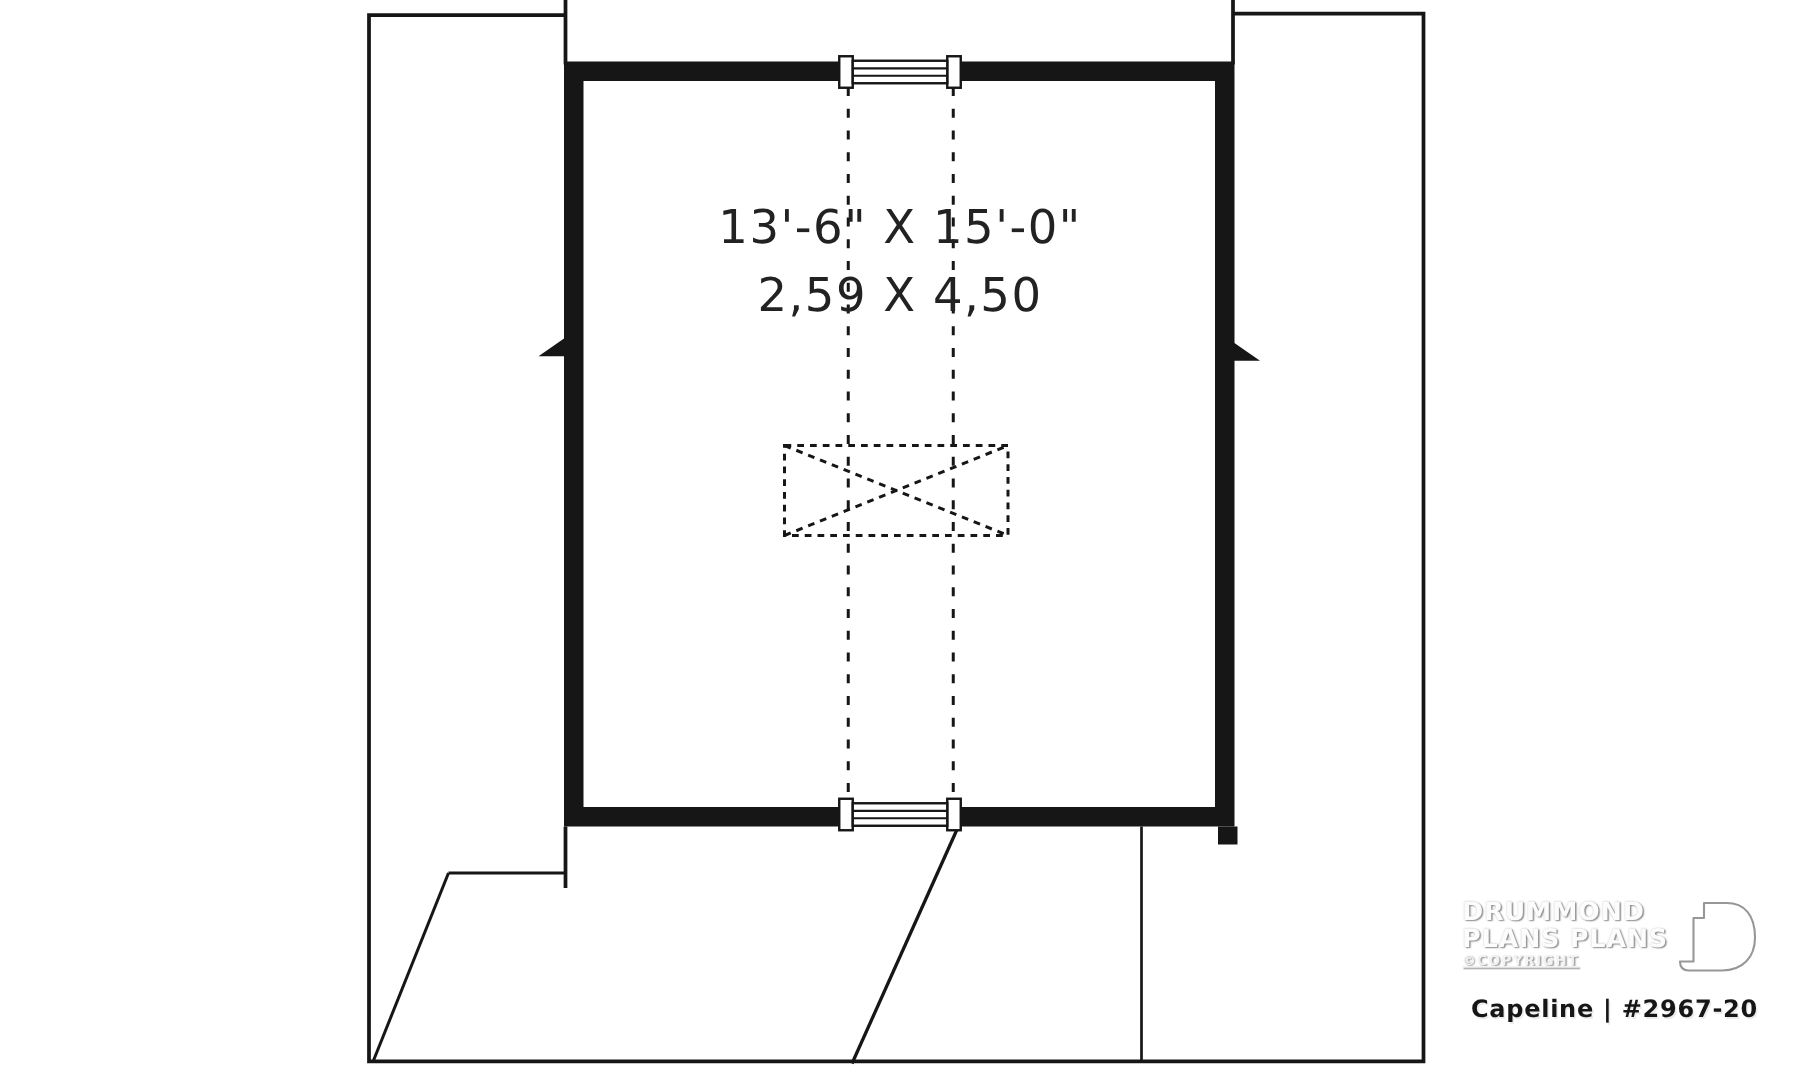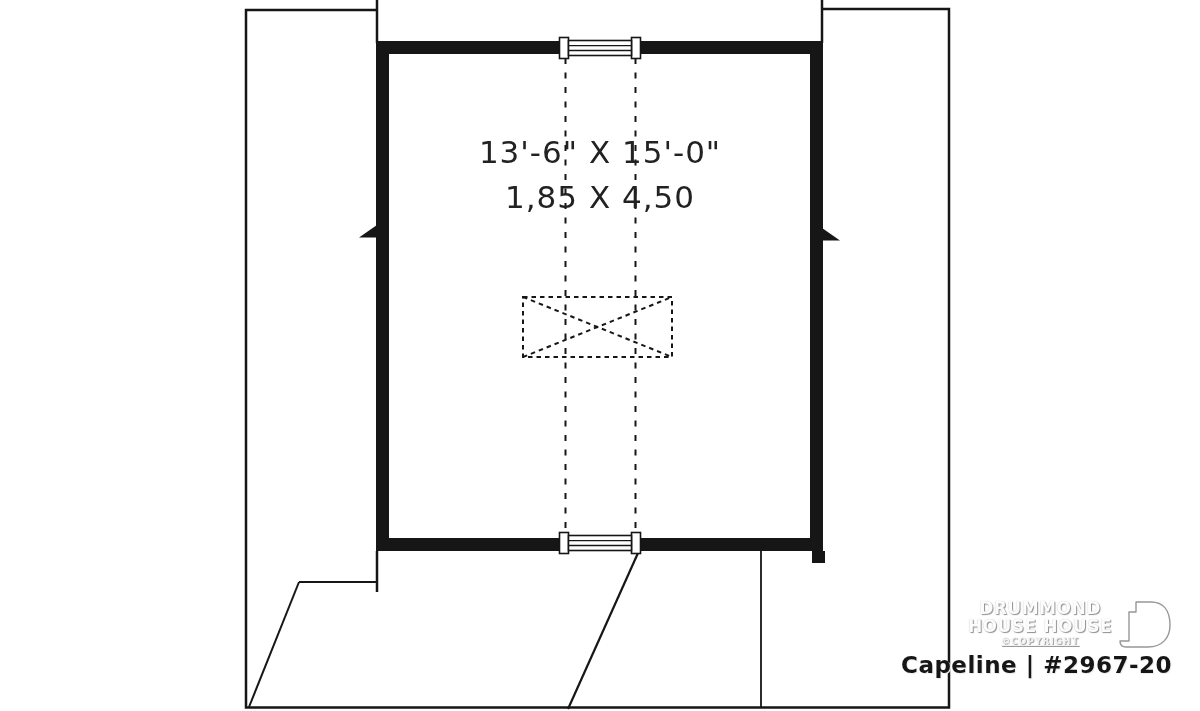--- a/index.html
+++ b/index.html
@@ -10,31 +10,31 @@
   .stage svg.plan{position:absolute;left:0;top:0;}
   .dim{
     position:absolute;left:600px;transform:translateX(-50%);
     white-space:nowrap;color:#222;font-size:31px;letter-spacing:1px;
     font-family:"DejaVu Sans","Liberation Sans",sans-serif;
   }
   .dim1{top:134px;}
   .dim2{top:179px;}
   .logo-block{position:absolute;top:599px;right:28px;text-align:right;}
   .brand-row{display:flex;align-items:flex-start;justify-content:flex-end;gap:6px;}
-  .brand-text{text-align:center;}
+  .brand-text{text-align:left;}
   .brand-line{
     color:#fcfcfc;font-weight:bold;font-size:17px;line-height:18px;letter-spacing:0.5px;
     text-shadow:1px 1px 1px #8e8e8e, 0 0 1px #bdbdbd;white-space:nowrap;
   }
   .copyright{
     color:#f2f2f2;font-weight:bold;font-size:9px;line-height:11px;letter-spacing:1px;
     text-shadow:1px 1px 1px #9a9a9a;margin-top:1px;text-decoration:underline;
   }
   .plan-title{
-    margin-top:1px;color:#161616;font-weight:bold;font-size:23px;letter-spacing:0.5px;
+    margin-top:12px;color:#161616;font-weight:bold;font-size:16px;letter-spacing:0.5px;
     white-space:nowrap;text-shadow:1px 1px 0 #ececec;
   }
   .logo-glyph{flex:0 0 auto;margin-top:-2px;}
 </style>
 </head>
 <body>
 
 <div class="stage">
 
   <svg class="plan" width="1200" height="711" viewBox="0 0 1200 711">
@@ -77,27 +77,27 @@
     <g>
       <rect x="559.5" y="532.5" width="9" height="21" fill="#fff" stroke="#161616" stroke-width="1.6"></rect>
       <rect x="631.5" y="532.5" width="9" height="21" fill="#fff" stroke="#161616" stroke-width="1.6"></rect>
       <rect x="568.5" y="535.5" width="63" height="15" fill="#fff" stroke="#161616" stroke-width="1.6"></rect>
       <line x1="568.5" y1="540.6" x2="631.5" y2="540.6" stroke="#161616" stroke-width="1.4"></line>
       <line x1="568.5" y1="545.5" x2="631.5" y2="545.5" stroke="#161616" stroke-width="1.4"></line>
     </g>
   </svg>
 
   <div class="dim dim1">13'-6" X 15'-0"</div>
-  <div class="dim dim2">1,85 X 4,50</div>
+  <div class="dim dim2">2,59 X 4,50</div>
 
   <div class="logo-block">
     <div class="brand-row">
       <div class="brand-text">
         <div class="brand-line">DRUMMOND</div>
-        <div class="brand-line">HOUSE HOUSE</div>
+        <div class="brand-line">PLANS PLANS</div>
         <div class="copyright">©COPYRIGHT</div>
       </div>
       <svg class="logo-glyph" width="54" height="54" viewBox="0 0 54 54">
         <path d="M2,44 C2,49 5,50 8,50 L30,50 C44,50 52,41 52,28 C52,13 45,5 33,5 L18,5 L18,15 L11,15 L11,44 Z" fill="#ffffff" stroke="#979797" stroke-width="1.4" stroke-linejoin="round"></path>
       </svg>
     </div>
     <div class="plan-title">
       <span>Capeline</span>
       <span>|</span>
       <span>#2967-20</span>

